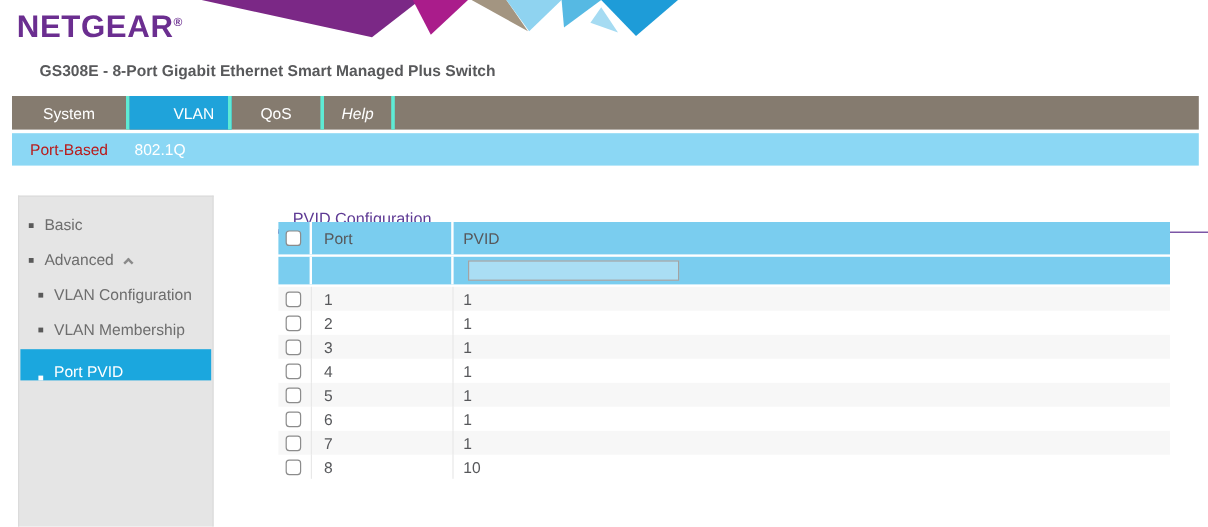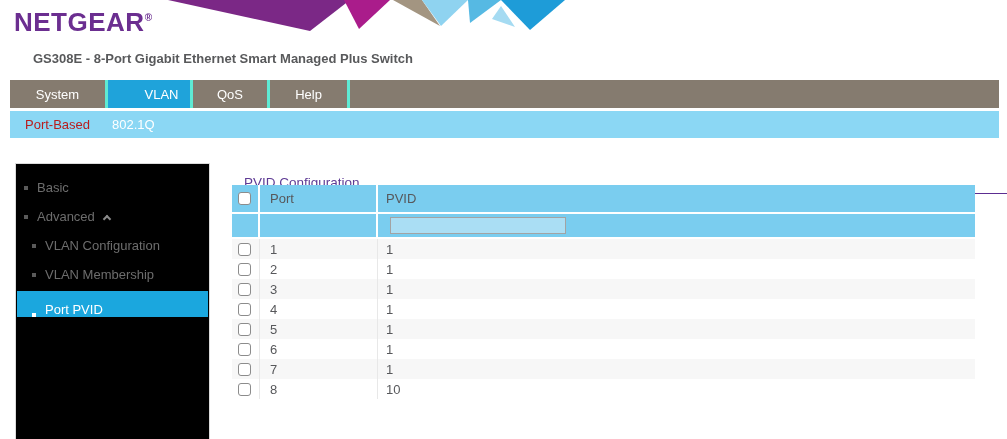--- a/index.html
+++ b/index.html
@@ -22,22 +22,22 @@
              color:#fff; font-size:13px; border-right:3px solid #5eead4; cursor:pointer; }
   .nav-tab.active { background:#1FA3DA; }
 
   
   .sub-nav { position:absolute; left:10px; top:111px; width:989px; height:27px;
              background:#8BD7F4; display:flex; align-items:center; font-size:13px; }
   .sub-item { color:#b91c1c; cursor:pointer; }
   .sub-item.active { color:#fff; }
 
   
-  .sidebar { position:absolute; left:15px; top:163px; width:195px; bottom:0;
-             background:#000000; border:1px solid #DBDBDB; border-bottom:none;
+  .sidebar { position:absolute; left:15px; top:163px; width:163px; bottom:0;
+             background:#e5e5e5; border:1px solid #DBDBDB; border-bottom:none;
              padding-top:9px; }
   .side-item { height:29px; display:flex; align-items:center; font-size:13px;
                color:#6D6D6D; cursor:pointer; margin:0 1px; }
   .side-item .bullet { width:4px; height:4px; background:#5A5A5A; flex:none;
                        margin:0 9px 0 7px; }
   .side-item.lvl2 .bullet { margin-left:15px; }
   .side-item.active { background:#1BA7DE; color:#fff; height:26px; margin:2px 1px 1px 1px;align-items:flex-end; }
   .side-item.active .bullet { background:#fff; }
   .caret { width:6px; height:6px; border-left:2px solid #8A8A8A; border-top:2px solid #8A8A8A;
            transform:rotate(45deg); display:inline-block; margin:4px 0 0 9px; }
@@ -82,21 +82,21 @@
     <polygon points="333,0 397,0 362,30" fill="#1E9CD8"></polygon>
     <polygon points="333,6 347,27 324,19" fill="#A5DBF2"></polygon>
   </svg>
 
   <div class="device-title">GS308E - 8-Port Gigabit Ethernet Smart Managed Plus Switch</div>
 
   <nav class="top-nav">
       <div class="nav-tab" style="width: 98px;">System</div>
       <div class="nav-tab active" style="width: 85px; padding-left: 25px;">VLAN</div>
       <div class="nav-tab" style="width: 77px;">QoS</div>
-      <div class="nav-tab" style="width: 80px;">Help</div>
+      <div class="nav-tab" style="width: 59px; font-style: italic;">Help</div>
     </nav>
   <nav class="sub-nav">
       <div class="sub-item" style="margin-left: 15px;">Port-Based</div>
       <div class="sub-item active" style="margin-left: 22px;">802.1Q</div>
     </nav>
 
   <aside class="sidebar">
       <div class="side-item">
         <span class="bullet"></span>
         <span>Basic</span>

